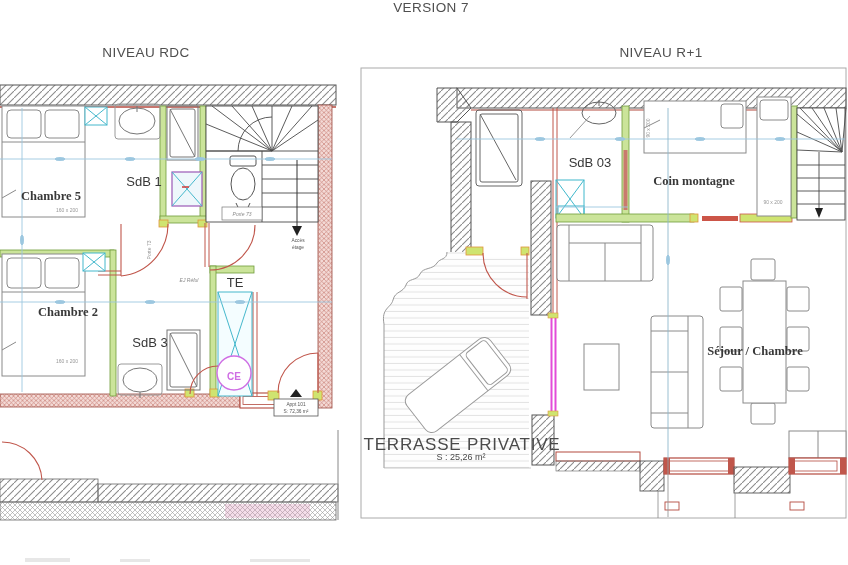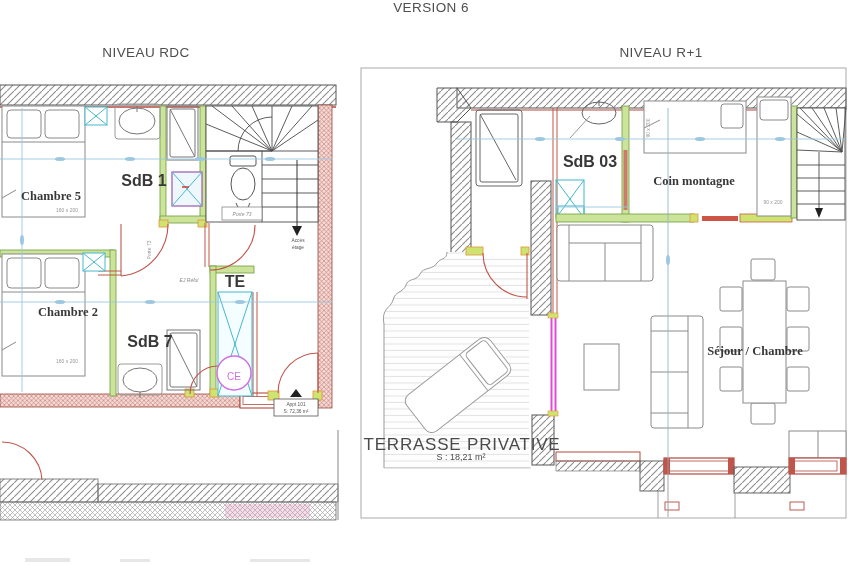--- a/index.html
+++ b/index.html
@@ -3,25 +3,25 @@
 <meta charset="utf-8">
 <style>
   html,body{margin:0;padding:0;background:#e8e8e8;}
   #stage{position:relative;width:848px;height:565px;background:#ffffff;overflow:hidden;
          font-family:"Liberation Sans",sans-serif;}
   #plan-svg{position:absolute;left:0;top:0;}
   .lbl{position:absolute;transform:translate(-50%,-50%);white-space:nowrap;
        color:#3c3c3c;font-family:"Liberation Sans",sans-serif;line-height:1;}
   .t-title{font-size:13.5px;color:#4f4f4f;letter-spacing:.4px;}
   .t-room{font-weight:bold;font-size:12.5px;color:#383838;font-family:Liberation Serif, serif;}
-  .t-room-sm{font-weight:bold;font-size:16px;color:#383838;}
+  .t-room-sm{font-weight:normal;font-size:13px;color:#383838;}
   .t-tiny{font-size:5px;color:#979797;}
   .t-tiny-i{font-size:5px;font-style:italic;color:#8a8a8a;}
   .t-micro{font-size:4.8px;color:#555555;}
-  .t-ce{font-weight:normal;font-size:10px;color:#cf6ee4;}
+  .t-ce{font-weight:bold;font-size:10px;color:#cf6ee4;}
   .t-terr{font-size:17px;color:#4a4a4a;letter-spacing:.8px;}
   .t-terr2{font-size:9px;color:#4a4a4a;}
   .rot{transform:translate(-50%,-50%) rotate(-90deg);}
 </style>
 </head>
 <body>
 
 <div id="stage">
 
 <svg id="plan-svg" width="848" height="565" viewBox="0 0 848 565">
@@ -339,41 +339,41 @@
     </g>
   </g>
 
   <g fill="#bbb" opacity="0.35">
     <rect x="25" y="558" width="45" height="4"></rect>
     <rect x="120" y="559" width="30" height="3"></rect>
     <rect x="250" y="559" width="60" height="3"></rect>
   </g>
 </svg>
 
-<div class="lbl t-title" style="left:431px;top:8px">VERSION 6</div>
+<div class="lbl t-title" style="left:431px;top:8px">VERSION 7</div>
 <div class="lbl t-title" style="left:146px;top:53px">NIVEAU RDC</div>
 <div class="lbl t-title" style="left:661px;top:53px">NIVEAU R+1</div>
 
 <div class="lbl t-room" style="left:51px;top:196px">Chambre 5</div>
 <div class="lbl t-tiny" style="left:67px;top:210px">160 x 200</div>
 <div class="lbl t-room-sm" style="left:144px;top:181px">SdB 1</div>
 <div class="lbl t-tiny rot" style="left:149px;top:250px">Porte 73</div>
 <div class="lbl t-tiny-i" style="left:189px;top:280px">EJ Réful</div>
 <div class="lbl t-room-sm" style="left:235px;top:282px">TE</div>
 <div class="lbl t-ce" style="left:234px;top:377px">CE</div>
 <div class="lbl t-tiny-i" style="left:242px;top:214px">Porte 73</div>
 <div class="lbl t-micro" style="left:298px;top:241px">Accès</div>
 <div class="lbl t-micro" style="left:298px;top:248px">étage</div>
 <div class="lbl t-room" style="left:68px;top:312px">Chambre 2</div>
 <div class="lbl t-tiny" style="left:67px;top:361px">160 x 200</div>
-<div class="lbl t-room-sm" style="left:150px;top:342px">SdB 7</div>
+<div class="lbl t-room-sm" style="left:150px;top:342px">SdB 3</div>
 <div class="lbl t-micro" style="left:296px;top:405px">Appt 101</div>
 <div class="lbl t-micro" style="left:296px;top:412px">S: 72,36 m²</div>
 
 <div class="lbl t-room-sm" style="left:590px;top:162px">SdB 03</div>
 <div class="lbl t-room" style="left:694px;top:181px">Coin montagne</div>
 <div class="lbl t-tiny rot" style="left:648px;top:128px">90 x 200</div>
 <div class="lbl t-tiny" style="left:773px;top:202px">90 x 200</div>
 <div class="lbl t-room" style="left:755px;top:351px">Séjour / Chambre</div>
 <div class="lbl t-terr" style="left:462px;top:444px">TERRASSE PRIVATIVE</div>
-<div class="lbl t-terr2" style="left:461px;top:457px">S : 18,21 m²</div>
+<div class="lbl t-terr2" style="left:461px;top:457px">S : 25,26 m²</div>
 
 </div>
 
 </body></html>

